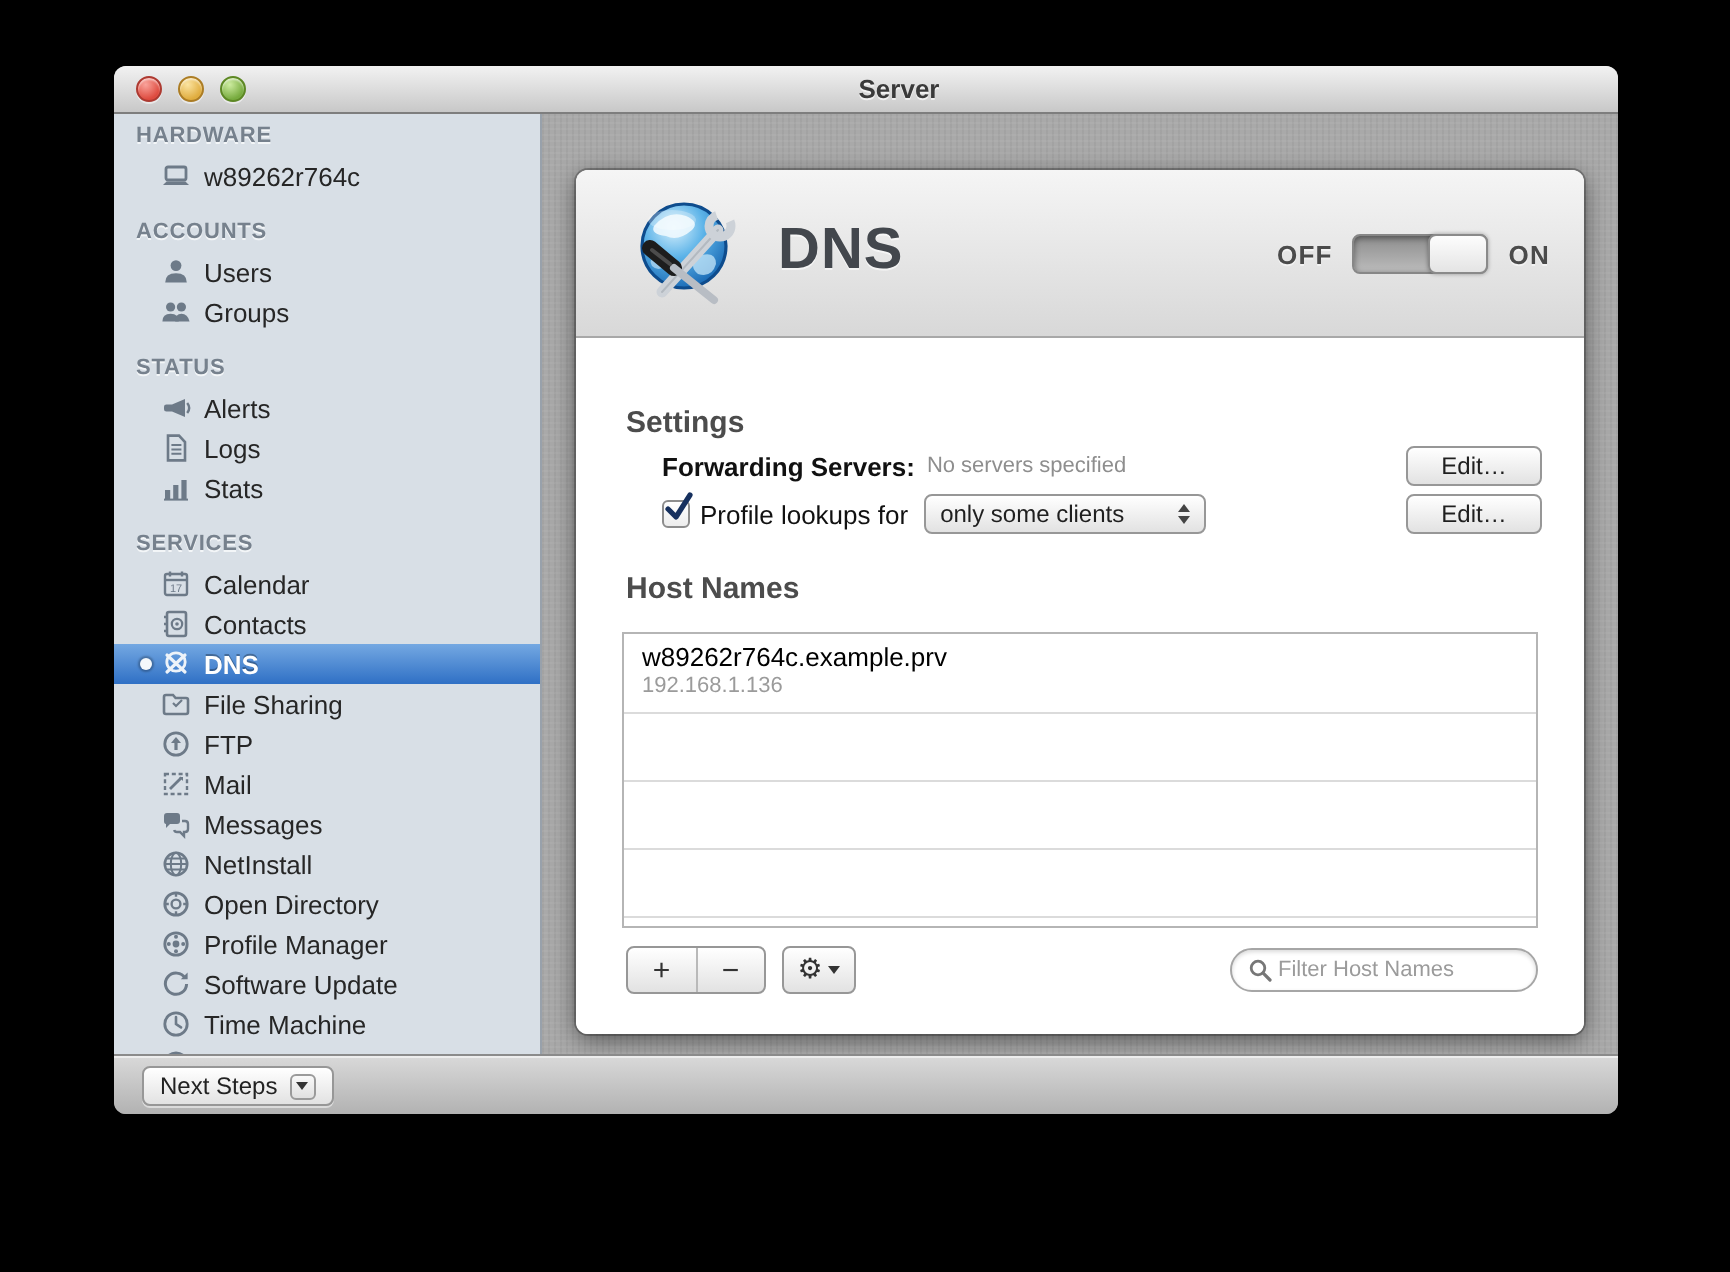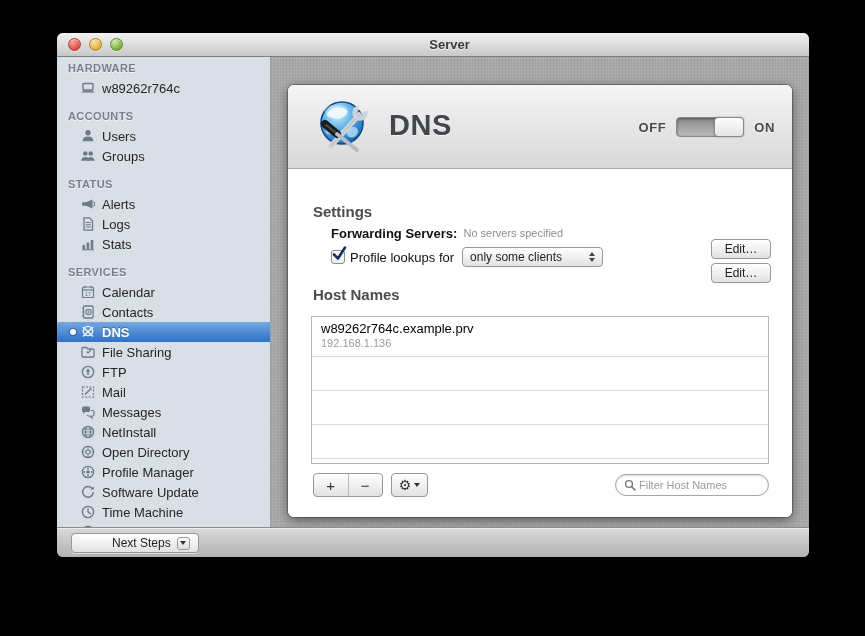--- a/index.html
+++ b/index.html
@@ -102,21 +102,21 @@
   .bold { font-weight:bold; }
   .row-forwarding { position:absolute; left:43px; top:54px; height:20px; display:flex; align-items:center; }
   .forwarding-value { margin-left:6px; font-size:11px; color:#8e8e8e; }
   .aqua-btn {
     border:1px solid #979797; border-radius:4px;
     background:linear-gradient(#ffffff,#e2e2e2);
     box-shadow:inset 0 1px 0 #fff, 0 1px 0 rgba(255,255,255,.5);
     font-family:"Liberation Sans",sans-serif; font-size:12px; color:#1f1f1f;
     display:inline-flex; align-items:center; justify-content:center; cursor:default;
   }
-  .edit-btn { position:absolute; right:21px; width:60px; height:20px;margin-top:16px; }
+  .edit-btn { position:absolute; right:21px; width:68px; height:20px; }
   .edit-1 { top:54px; } .edit-2 { top:78px; }
   .row-lookups { position:absolute; left:43px; top:78px; height:20px; display:flex; align-items:center; }
   .checkbox {
     position:relative; width:14px; height:14px; border:1px solid #8d8d8d; border-radius:3px;
     background:linear-gradient(#ffffff,#ededed); margin-right:5px; flex:0 0 14px;
   }
   .checkbox svg { position:absolute; left:-1px; top:-5px; width:17px; height:17px; }
   .popup {
     position:relative; margin-left:8px; width:141px; height:20px; padding:0 7px;
     justify-content:space-between; gap:4px;
@@ -156,21 +156,21 @@
   }
   .search-field input::placeholder { color:#9b9b9b; }
   
   .footer {
     position:absolute; left:0; right:0; bottom:0; height:30px;
     background:linear-gradient(#d9d9d9,#b2b2b2);
     border-top:1px solid #8b8b8b;
     box-shadow:inset 0 1px 0 rgba(255,255,255,.55);
   }
   .next-steps { position:absolute; left:14px; top:5px; height:20px; padding:0 8px; gap:6px; }
-  .next-steps-label { font-size:12px; color:#222;margin-left:32px; }
+  .next-steps-label { font-size:12px; color:#222; }
   .disclosure-box {
     width:13px; height:13px; border:1px solid #9a9a9a; border-radius:3px;
     background:linear-gradient(#f9f9f9,#e0e0e0);
     display:flex; align-items:center; justify-content:center;
   }
 </style>
 </head>
 <body>
 
 <div class="window">

